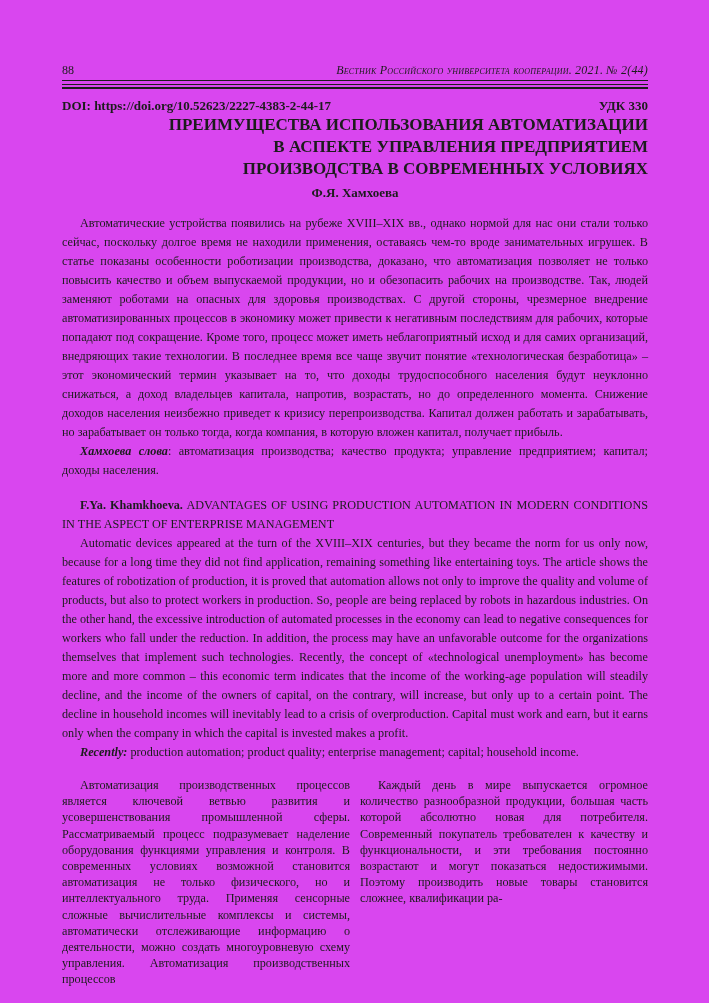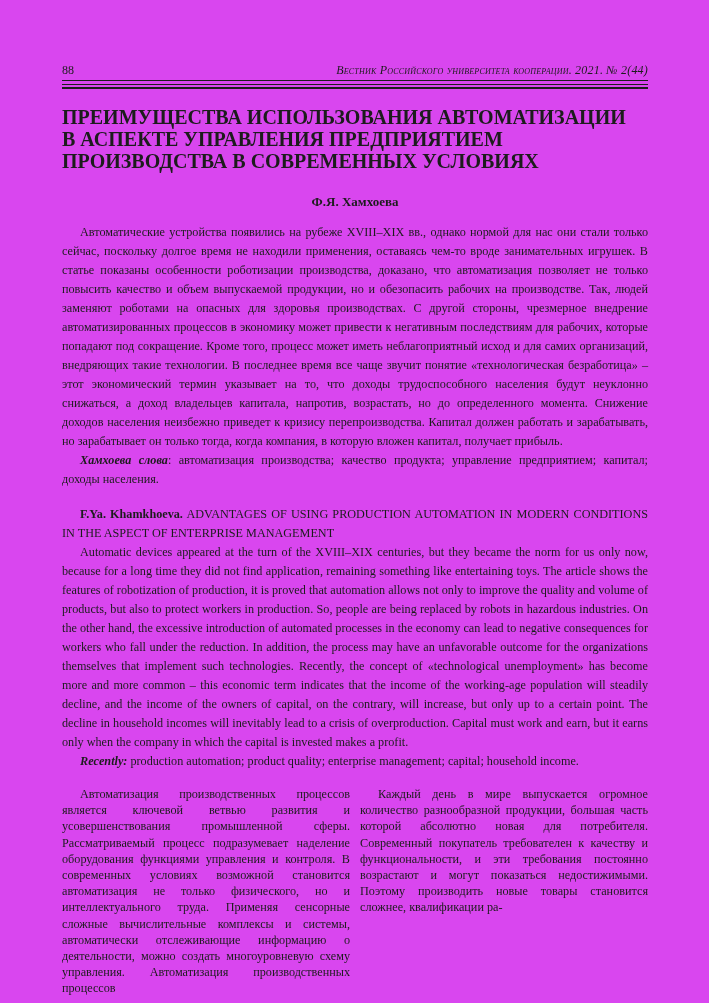--- a/index.html
+++ b/index.html
@@ -50,28 +50,27 @@
   
   .doi-row {
     display: flex;
     justify-content: space-between;
     margin-top: 9px;
     font-size: 13px;
     font-weight: bold;
   }
   
   .article-title {
-    margin-top: 17px;
-    text-align: left;
+    text-align: right;
     font-weight: bold;
-    font-size: 20px;
+    font-size: 17px;
     line-height: 22px;
   }
   .author-name {
-    margin-top: 22px;
+    margin-top: 5px;
     text-align: center;
     font-weight: bold;
     font-size: 13px;
     line-height: 16px;
   }
   
   .abstract-block {
     margin-top: 13px;
     font-size: 12.2px;
     line-height: 19px;
@@ -101,20 +100,24 @@
 
 <div class="page">
 
   <div class="header-row">
     <span class="page-number">88</span>
     <span class="journal-title">Вестник Российского университета кооперации. 2021. № 2(44)</span>
   </div>
   <div class="rule-thin"></div>
   <div class="rule-triple"></div>
 
+  <div class="doi-row">
+    <span>DOI: https://doi.org/10.52623/2227-4383-2-44-17</span>
+    <span>УДК 330</span>
+  </div>
 
   <div class="article-title">
     <div>ПРЕИМУЩЕСТВА ИСПОЛЬЗОВАНИЯ АВТОМАТИЗАЦИИ</div>
     <div>В АСПЕКТЕ УПРАВЛЕНИЯ ПРЕДПРИЯТИЕМ</div>
     <div>ПРОИЗВОДСТВА В СОВРЕМЕННЫХ УСЛОВИЯХ</div>
   </div>
 
   <div class="author-name">Ф.Я. Хамхоева</div>
 
   <div class="abstract-block">

